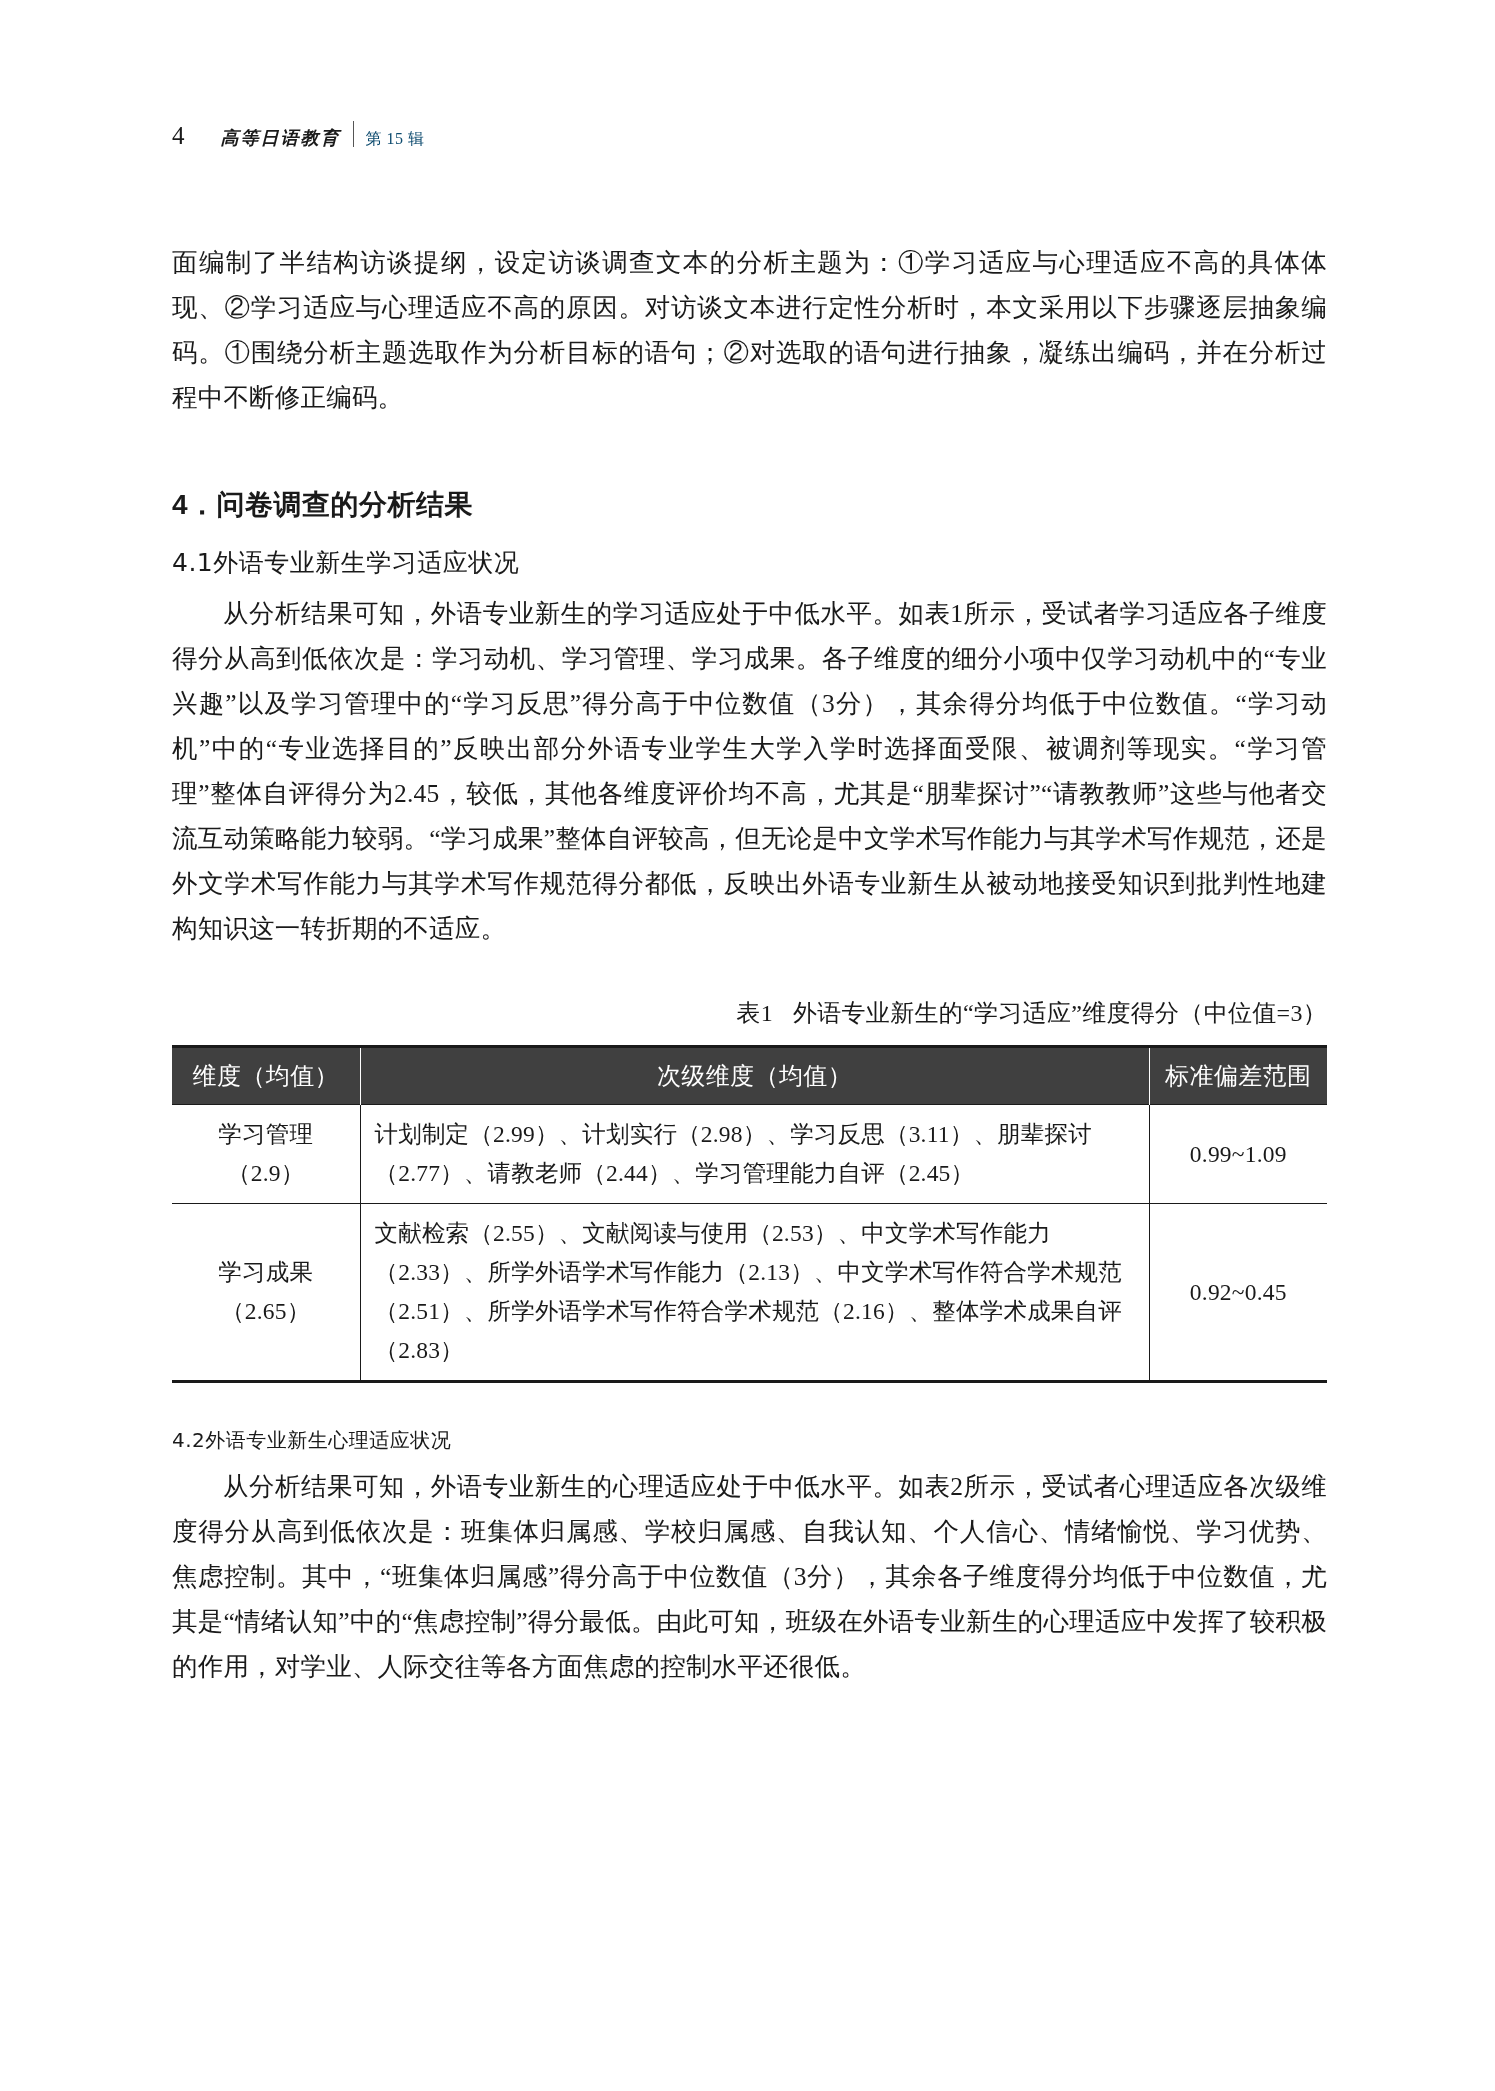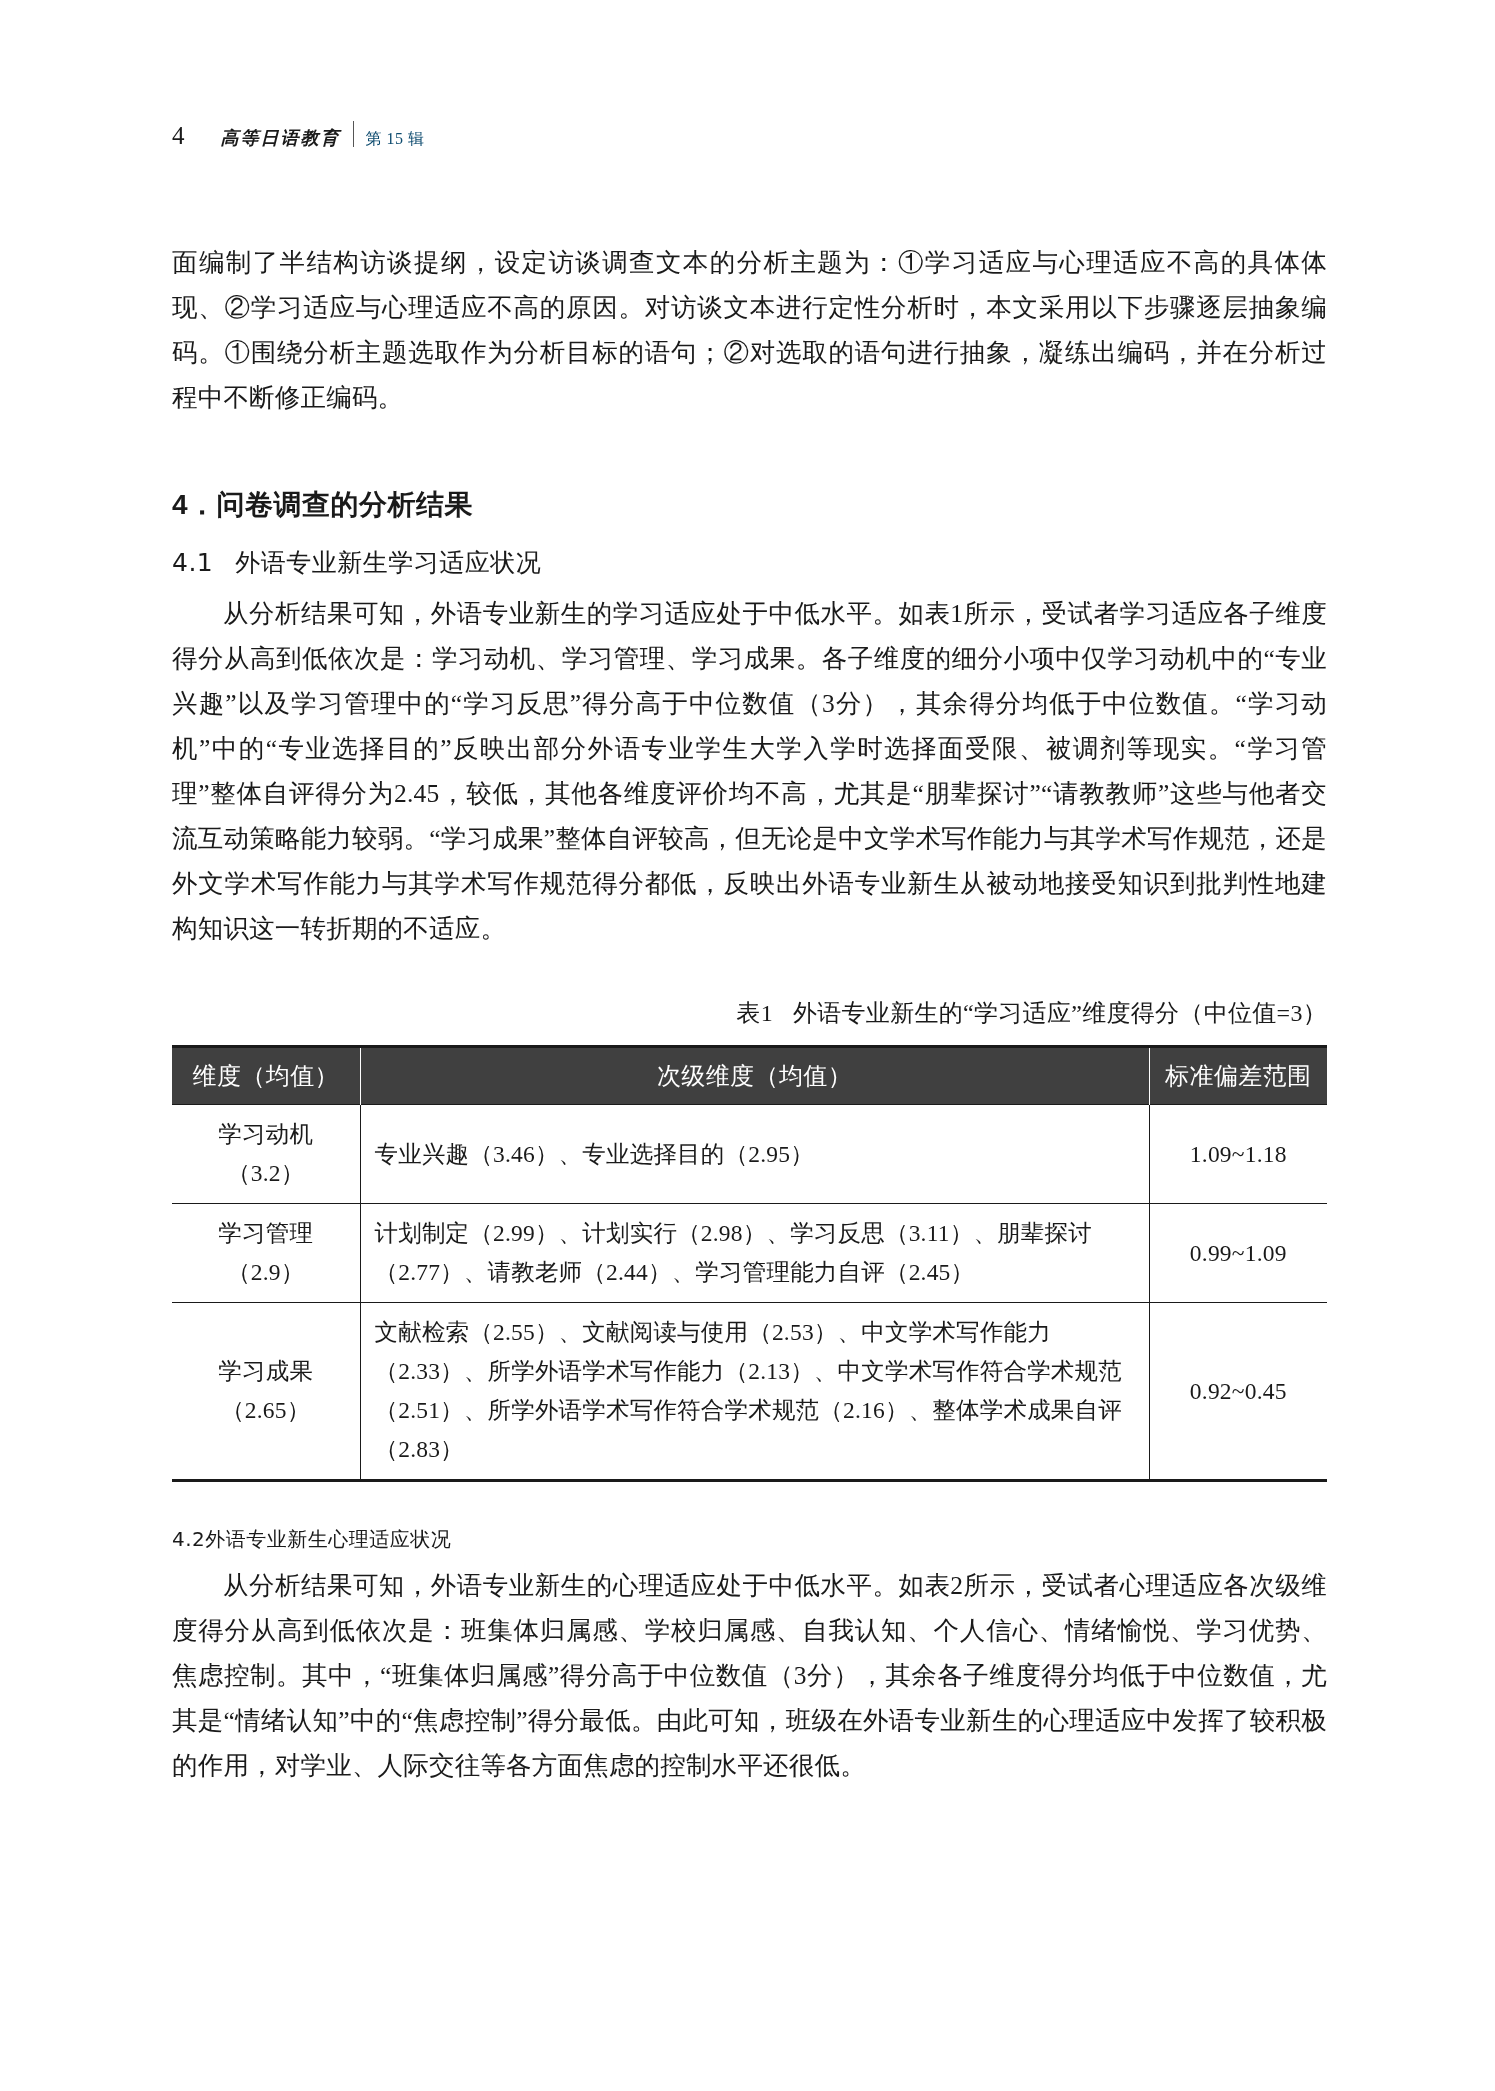--- a/index.html
+++ b/index.html
@@ -82,21 +82,21 @@
     margin: 66px 0 22px 0;
     letter-spacing: 0.5px;
   }
   h3.subsec {
     font-family: "DejaVu Sans", "Liberation Sans", sans-serif;
     font-size: 25px;
     font-weight: normal;
     margin: 0 0 12px 0;
     letter-spacing: 0.5px;
   }
-  h3.subsec .num { margin-right: 22px; }
+  h3.subsec .num { }
   h3.subsec2 {
     font-family: "DejaVu Sans", "Liberation Sans", sans-serif;
     font-size: 20px;
     font-weight: normal;
     margin: 44px 0 10px 0;
     letter-spacing: 0.5px;
   }
 
   
   .table-caption {
@@ -179,25 +179,20 @@
       </colgroup>
       <thead>
         <tr>
           <th>维度（均值）</th>
           <th>次级维度（均值）</th>
           <th>标准偏差范围</th>
         </tr>
       </thead>
       <tbody>
         <tr>
-          <td class="c1">学习动机（3.2）</td>
-          <td class="c2">专业兴趣（3.46）、专业选择目的（2.95）</td>
-          <td class="c3">1.09~1.18</td>
-        </tr>
-        <tr>
           <td class="c1">学习管理（2.9）</td>
           <td class="c2">计划制定（2.99）、计划实行（2.98）、学习反思（3.11）、朋辈探讨（2.77）、请教老师（2.44）、学习管理能力自评（2.45）</td>
           <td class="c3">0.99~1.09</td>
         </tr>
         <tr>
           <td class="c1">学习成果（2.65）</td>
           <td class="c2">文献检索（2.55）、文献阅读与使用（2.53）、中文学术写作能力（2.33）、所学外语学术写作能力（2.13）、中文学术写作符合学术规范（2.51）、所学外语学术写作符合学术规范（2.16）、整体学术成果自评（2.83）</td>
           <td class="c3">0.92~0.45</td>
         </tr>
       </tbody>

